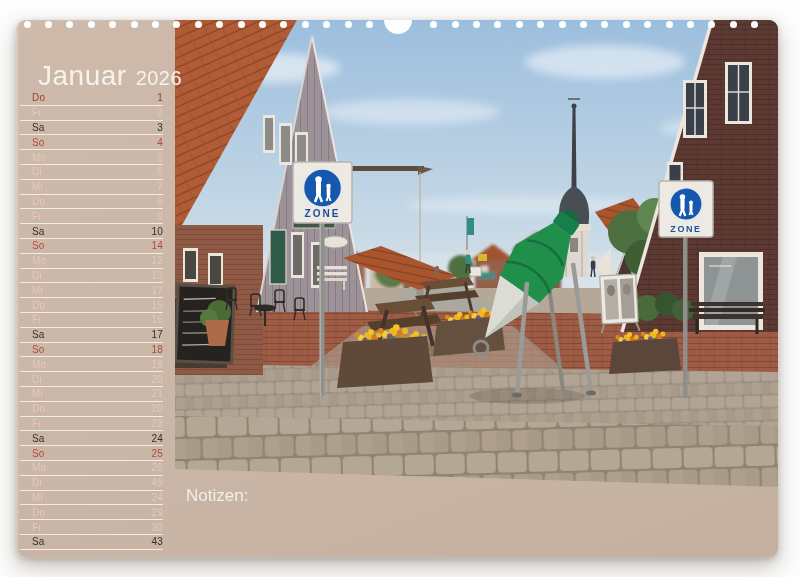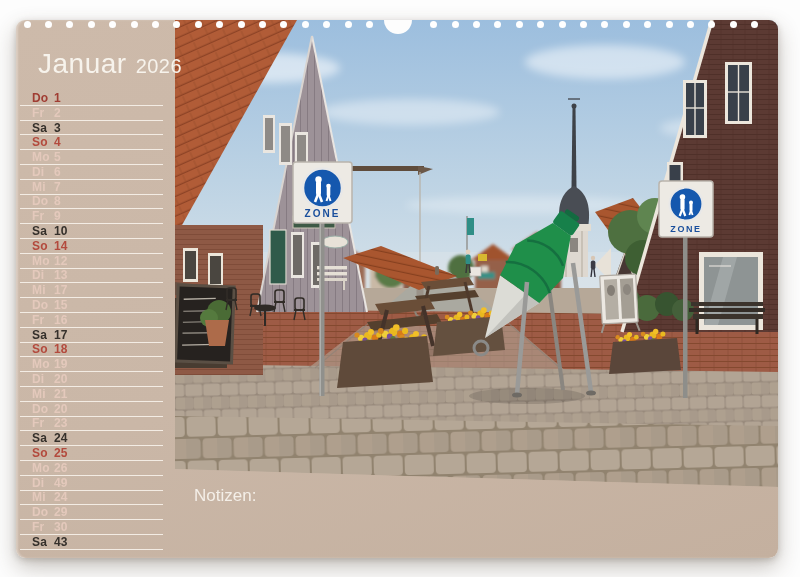--- a/index.html
+++ b/index.html
@@ -9,29 +9,29 @@
         background:linear-gradient(160deg,#cdbaaa 0%,#cab7a7 55%,#c4b09f 100%);
         box-shadow:0 9px 22px rgba(70,55,40,.30),0 2px 6px rgba(70,55,40,.22),
                    inset 2px 0 2px rgba(255,255,255,.30);
         overflow:hidden;}
   .photo-wrap{position:absolute;left:159px;top:0;width:603px;height:467px;z-index:1;
         clip-path:polygon(0 0,100% 0,100% 100%,0 96.2%);}
   .photo-wrap svg{display:block;width:100%;height:100%;}
   .hole{position:absolute;top:1px;width:7px;height:7px;border-radius:50%;background:#ffffff;z-index:5;}
   .notch{position:absolute;top:-14px;left:368px;width:28px;height:28px;border-radius:50%;
          background:#fdfdfd;z-index:5;}
-  .title{position:absolute;left:22px;top:28px;z-index:2;color:#f7f3ec;white-space:nowrap;}
+  .title{position:absolute;left:22px;top:40px;z-index:2;color:#f7f3ec;white-space:nowrap;}
   .title .month{font-size:28px;letter-spacing:.5px;}
   .title .year{font-size:20px;margin-left:9px;letter-spacing:.5px;}
   .day-list{position:absolute;left:4px;top:71px;width:143px;z-index:2;}
   .day-row{height:14.8px;box-sizing:border-box;border-bottom:1px solid #f3ece4;
            display:flex;align-items:center;padding-left:12px;
-           font-size:12px;font-weight:bold;letter-spacing:.2px;}
+           font-size:10px;font-weight:normal;letter-spacing:.2px;justify-content:space-between;}
   .day-row .abbr{width:22px;}
-  .notizen{position:absolute;left:178px;top:466px;z-index:2;color:#f4efe8;font-size:17px;}
+  .notizen{position:absolute;left:170px;top:466px;z-index:2;color:#f4efe8;font-size:17px;}
 </style>
 </head>
 <body>
 
 <div class="canvas">
   <div class="page">
 
     <div class="photo-wrap">
       <svg viewBox="0 0 603 467" preserveAspectRatio="none">
         <defs>

